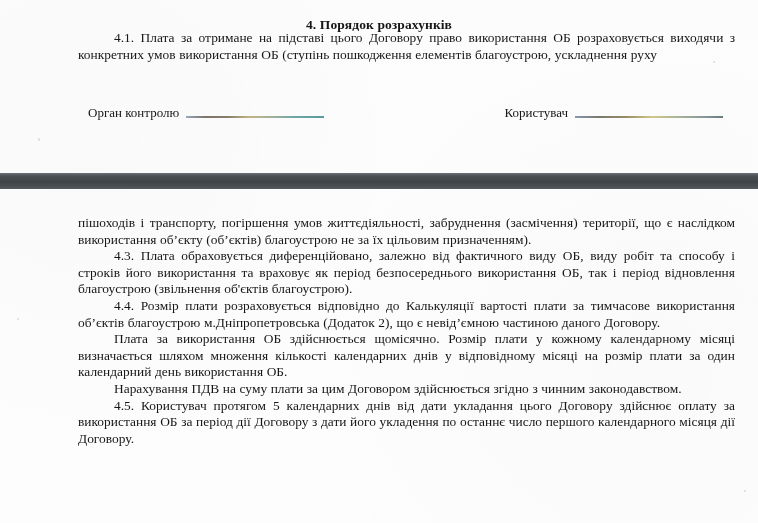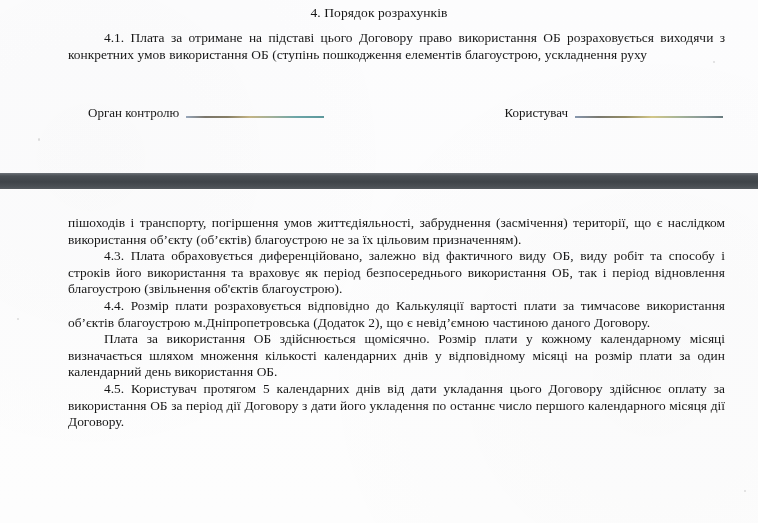--- a/index.html
+++ b/index.html
@@ -53,30 +53,30 @@
         #3f4449 55%,
         #494e53 82%,
         #565b60 100%);
     box-shadow: 0 1px 0 rgba(255,255,255,0.55);
   }
   
   #frag-bot  { top: 189px; height: 334px; }
 
   .doc-title {
     text-align: center;
-    font-weight: normal;
+    font-weight: bold;
     font-size: 13.5px;
     letter-spacing: 0.1px;
-    margin: 0;
+    margin: 12px;
     padding-top: 5px;
   }
 
   .body-col {
     position: absolute;
-    left: 68px;
+    left: 78px;
     width: 657px;
   }
 
   p.para {
     margin: 0;
     font-size: 13.4px;
     line-height: 16.6px;
     text-align: justify;
     text-indent: 36px;
     letter-spacing: 0.02px;
@@ -164,20 +164,21 @@
 
       <p class="para noindent">пішоходів і транспорту, погіршення умов життєдіяльності, забруднення (засмічення) території, що є наслідком використання об’єкту (об’єктів) благоустрою не за їх цільовим призначенням).</p>
 
 
       <p class="para">4.3. Плата обраховується диференційовано, залежно від фактичного виду ОБ, виду робіт та способу і строків  його використання та враховує як період безпосереднього використання ОБ, так і період відновлення благоустрою (звільнення об'єктів благоустрою).</p>
 
       <p class="para">4.4. Розмір плати розраховується відповідно до Калькуляції вартості плати за тимчасове використання об’єктів благоустрою м.Дніпропетровська (Додаток 2), що є невід’ємною частиною даного Договору.</p>
 
       <p class="para">Плата за використання ОБ здійснюється щомісячно. Розмір плати у кожному календарному місяці визначається шляхом множення кількості календарних днів у відповідному місяці на розмір плати за один календарний день використання ОБ.</p>
 
+      <p class="para">Нарахування ПДВ на суму плати за цим Договором здійснюється згідно з чинним законодавством.</p>
 
 
       <p class="para">4.5. Користувач протягом 5 календарних днів від дати укладання цього Договору здійснює оплату за використання ОБ за період дії Договору з дати його укладення по останнє число першого календарного місяця дії Договору.</p>
 
     </div>
   </div>
 
   <span class="speck" style="left:38px;  top:138px; width:2px; height:3px;"></span>
   <span class="speck" style="left:713px; top:61px;  width:2px; height:2px;"></span>
   <span class="speck" style="left:744px; top:490px; width:2px; height:2px;"></span>

